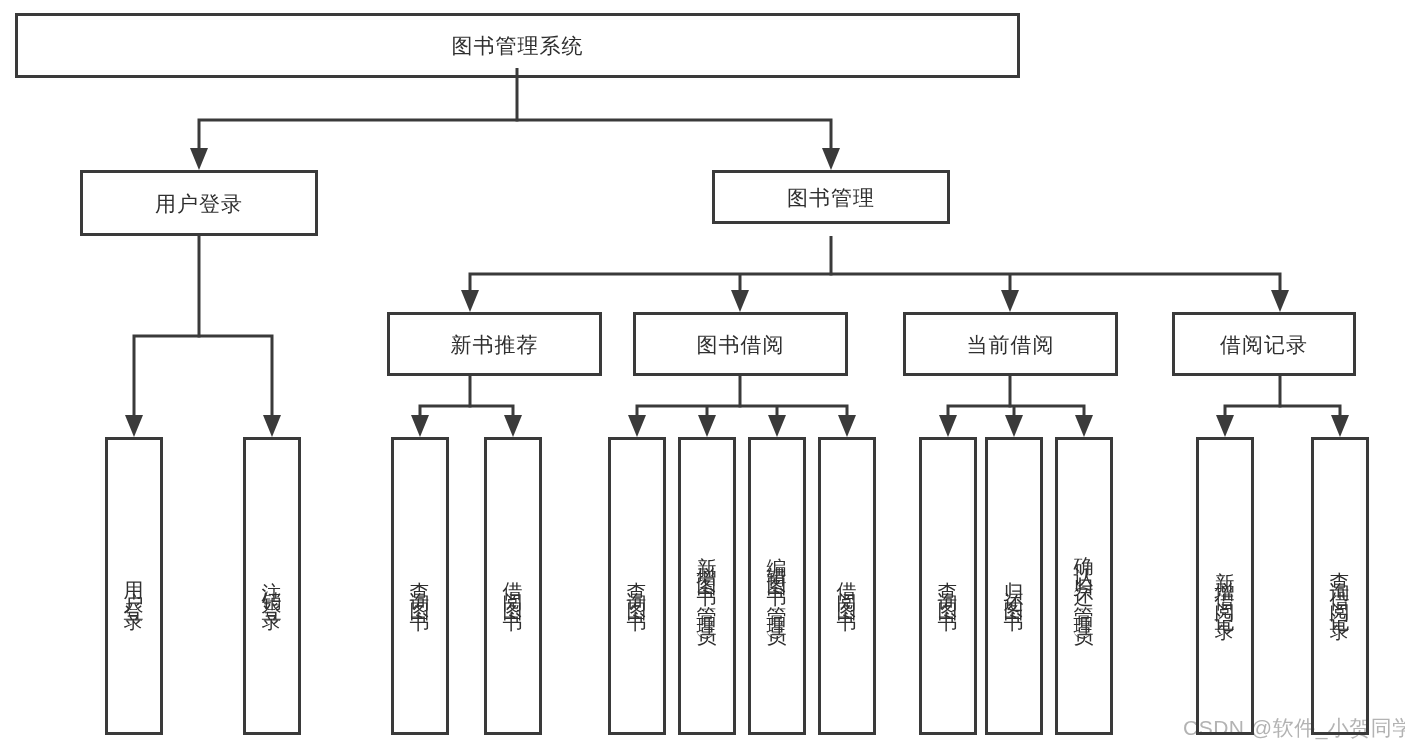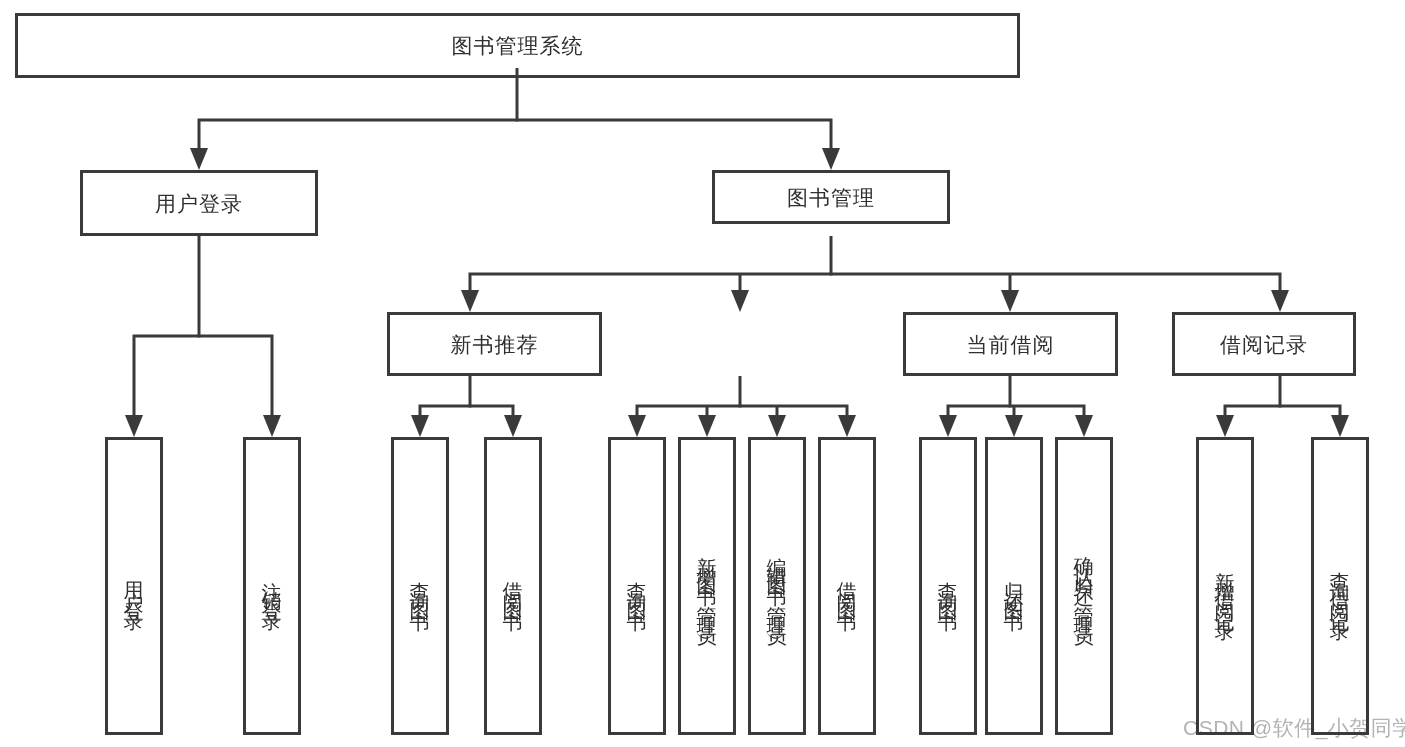--- a/index.html
+++ b/index.html
@@ -110,20 +110,21 @@
   </svg>
 
   <div class="watermark">CSDN @软件_小贺同学</div>
 
   <div class="box h-node" style="left:15px; top:13px; width:1005px; height:65px;">图书管理系统</div>
 
   <div class="box h-node" style="left:80px; top:170px; width:238px; height:66px;">用户登录</div>
   <div class="box h-node" style="left:712px; top:170px; width:238px; height:54px;">图书管理</div>
 
   <div class="box h-node" style="left:363px; top:312px; width:215px; height:64px;margin-left:24px;">新书推荐</div>
+  <div class="box h-node" style="left:633px; top:312px; width:215px; height:64px;">图书借阅</div>
   <div class="box h-node" style="left:903px; top:312px; width:215px; height:64px;">当前借阅</div>
   <div class="box h-node" style="left:1172px; top:312px; width:184px; height:64px;">借阅记录</div>
 
   <div class="box v-leaf" style="left:105px;">用户登录</div>
   <div class="box v-leaf" style="left:243px;">注销登录</div>
 
   <div class="box v-leaf" style="left:391px;">查询图书</div>
   <div class="box v-leaf" style="left:484px;">借阅图书</div>
 
   <div class="box v-leaf" style="left:608px;">查询图书</div>

